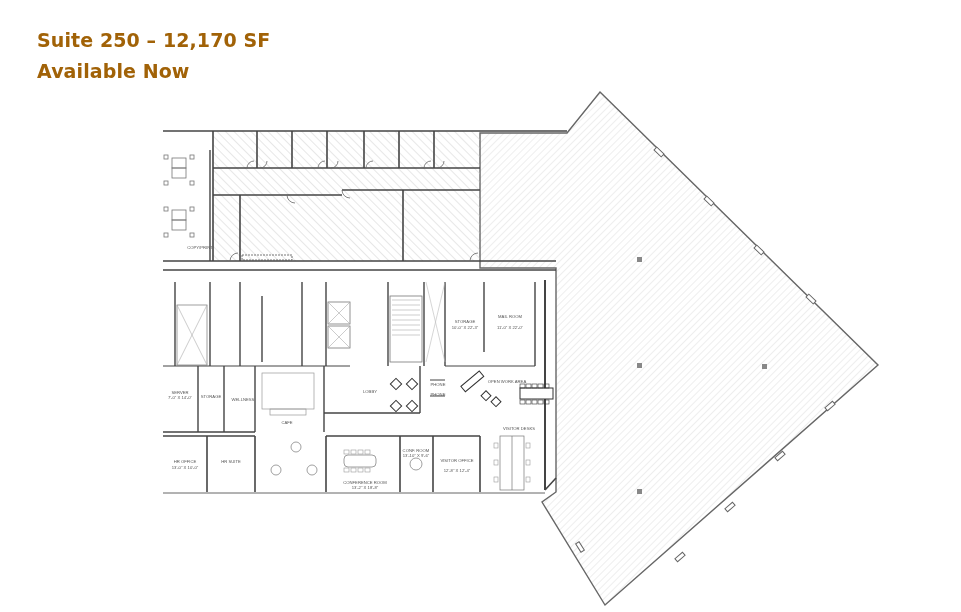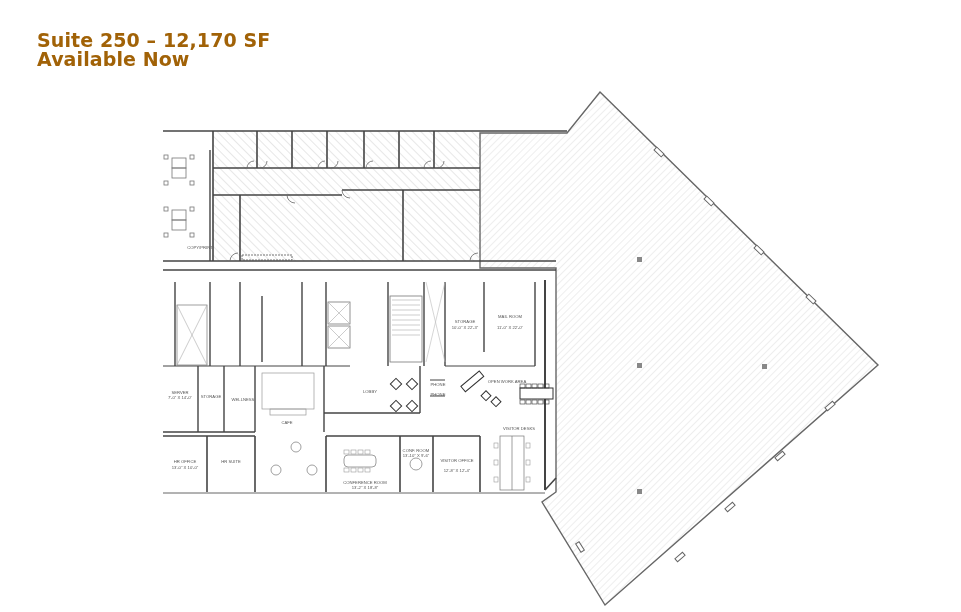--- a/index.html
+++ b/index.html
@@ -1,19 +1,19 @@
 <!DOCTYPE html>
 <html><head>
 <meta charset="utf-8">
 <style>
   html, body { margin: 0; padding: 0; background: #ffffff; }
   body { width: 961px; height: 612px; position: relative; overflow: hidden; font-family: "Liberation Sans", sans-serif; }
   .heading { position: absolute; left: 37px; color: #a16207; font-weight: bold; font-size: 19px; letter-spacing: 0.1px; font-family: "DejaVu Sans", sans-serif; }
   #h1 { top: 29px; }
-  #h2 { top: 48px; }
+  #h2 { top: 60px; }
   .plan { position: absolute; left: 0; top: 0; width: 961px; height: 612px; }
   .lbl { font-family: "Liberation Sans", sans-serif; font-size: 4.2px; fill: #555; text-anchor: middle; text-transform: uppercase; }
 </style>
 </head>
 <body>
 
 <div class="heading" id="h1">Suite 250 – 12,170 SF</div>
 <div class="heading" id="h2">Available Now</div>
 
 <svg class="plan" viewBox="0 0 961 612" xmlns="http://www.w3.org/2000/svg">

